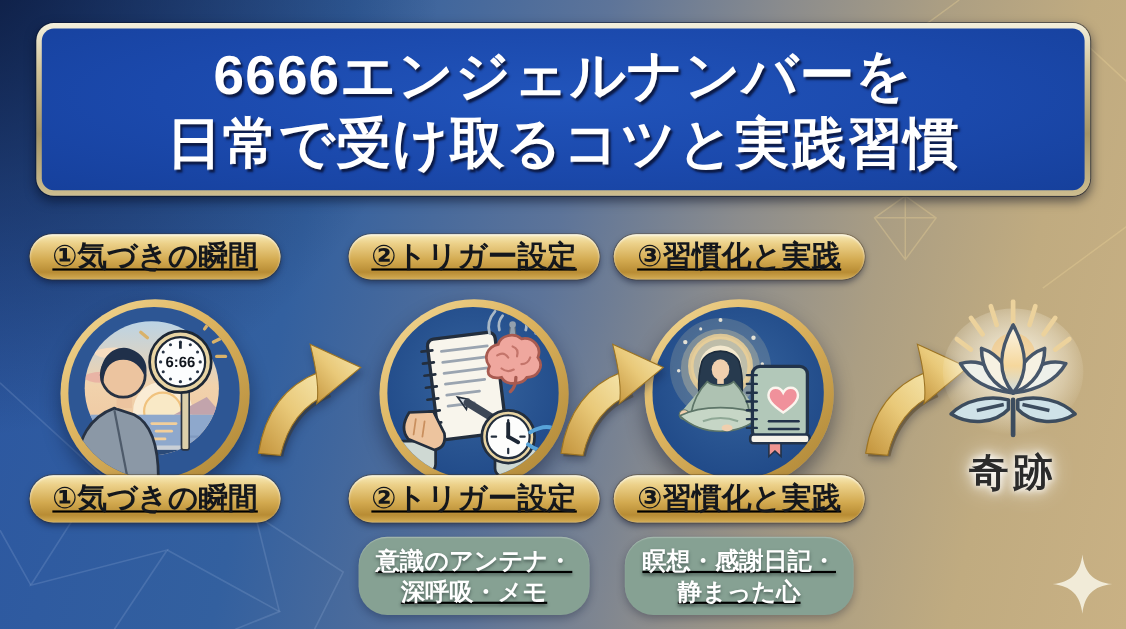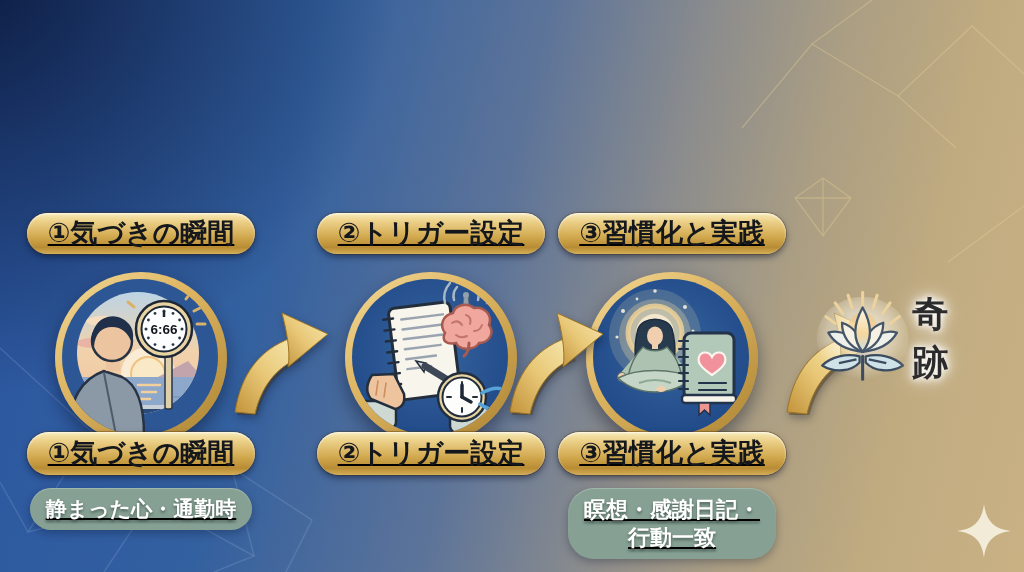--- a/index.html
+++ b/index.html
@@ -42,21 +42,21 @@
     white-space:pre-line;text-shadow:0 2px 3px rgba(18,30,30,.5);
     box-shadow:0 3px 8px rgba(8,14,40,.3), inset 0 1px 1px rgba(255,255,255,.25);}
   .step-1 .desc{font-size:21px;}
 
   
   .flow-arrow{position:absolute;top:299px;width:106px;height:116px;z-index:2;
     filter:drop-shadow(2px 4px 4px rgba(10,15,40,.35));}
   .arrow-1{left:226px;} .arrow-2{left:501px;} .arrow-3{left:778px;}
 
   
-  .result{position:absolute;left:813px;top:272px;width:156px;display:flex;flex-direction:row;
+  .result{position:absolute;left:843px;top:272px;width:156px;display:flex;flex-direction:column;
     align-items:center;z-index:2;}
   .result-label{margin-top:2px;font-size:36px;font-weight:bold;color:#2b2b2b;letter-spacing:4px;
     text-shadow:0 0 6px #fff,0 0 12px #fff,0 0 22px rgba(255,255,255,.85);}
 </style>
 </head>
 <body>
 
 <div class="stage">
 
   <svg class="bg-pattern" width="1024" height="572">
@@ -67,20 +67,26 @@
       <path d="M0,482 L28,532 M232,468 L312,520 L286,572"></path>
     </g>
     <g stroke="rgba(232,208,150,0.38)" stroke-width="1.3" fill="none">
       <path d="M742,128 L812,44 L898,96 L972,26 L1024,74"></path>
       <path d="M812,44 L872,0 M898,96 L956,148 M1024,206 L948,262"></path>
       <path d="M795,198 l28,-20 28,20 -28,38 Z M795,198 l56,0 M823,178 l0,58"></path>
     </g>
     <path d="M984,504 C986,521 994,529 1011,531 C994,533 986,541 984,558 C982,541 974,533 957,531 C974,529 982,521 984,504 Z" fill="#f1ebd8"></path>
   </svg>
 
+  <div class="banner">
+    <div class="banner-inner">
+      <div class="title-line">6666エンジェルナンバーを</div>
+      <div class="title-line">日常で受け取るコツと実践習慣</div>
+    </div>
+  </div>
 
   <div class="step step-1">
     <div class="pill-gold label-pill">①気づきの瞬間</div>
     <div class="ring">
       <svg class="art" viewBox="0 0 156 156">
         <defs>
           <linearGradient id="sky1" x1="0" y1="0" x2="0" y2="1">
             <stop offset="0%" stop-color="#b9d4e8"></stop>
               <stop offset="48%" stop-color="#f1d2ac"></stop>
             <stop offset="100%" stop-color="#eec29b"></stop>
@@ -141,21 +147,20 @@
             <circle cx="-18" cy="0" r="1.5"></circle>
               <circle cx="-15.6" cy="-9" r="1.4"></circle>
               <circle cx="-9" cy="-15.6" r="1.4"></circle>
           </g>
           <line x1="0" y1="-12" x2="0" y2="-18" stroke="#1d2735" stroke-width="2.5"></line>
           <text x="0" y="5" text-anchor="middle" font-size="13.5" font-weight="bold" fill="#10151d" font-family="Liberation Sans, sans-serif">6:66</text>
         </g>
       </svg>
     </div>
     <div class="pill-gold caption-pill">①気づきの瞬間</div>
-    <div class="desc">静まった心・通勤時</div>
   </div>
 
   <div class="step step-2">
     <div class="pill-gold label-pill">②トリガー設定</div>
     <div class="ring">
       <svg class="art" viewBox="0 0 156 156">
         <defs>
           <radialGradient id="bg2" cx="50%" cy="45%" r="65%">
             <stop offset="0%" stop-color="#37659f"></stop>
               <stop offset="100%" stop-color="#1e4786"></stop>
@@ -233,20 +238,22 @@
               <line x1="0" y1="0" x2="9" y2="5"></line>
           </g>
           <g stroke="#57a3d9" stroke-width="3.5" fill="none" stroke-linecap="round">
             <path d="M20,-4 q16,-9 25,-1 q5,6 -3,9"></path>
               <path d="M18,7 q14,10 27,5 q6,-3 2,-8"></path>
           </g>
         </g>
       </svg>
     </div>
     <div class="pill-gold caption-pill">②トリガー設定</div>
+    <div class="desc">意識のアンテナ・
+深呼吸・メモ</div>
   </div>
 
   <div class="step step-3">
     <div class="pill-gold label-pill">③習慣化と実践</div>
     <div class="ring">
       <svg class="art" viewBox="0 0 156 156">
         <defs>
           <radialGradient id="bg3" cx="50%" cy="45%" r="65%">
             <stop offset="0%" stop-color="#36649e"></stop>
               <stop offset="100%" stop-color="#1d4685"></stop>
@@ -298,21 +305,21 @@
             <line x1="-10" y1="12" x2="17" y2="12"></line>
               <line x1="-10" y1="19" x2="17" y2="19"></line>
           </g>
           <rect x="-27" y="24" width="54" height="8" rx="3" fill="#f6f3ea" stroke="#22334a" stroke-width="2.4"></rect>
           <path d="M-10,32 L1,32 L1,44 L-4.5,39 L-10,44 Z" fill="#ef9591" stroke="#22334a" stroke-width="1.5"></path>
         </g>
       </svg>
     </div>
     <div class="pill-gold caption-pill">③習慣化と実践</div>
     <div class="desc">瞑想・感謝日記・
-行動一致</div>
+静まった心</div>
   </div>
 
   <svg class="flow-arrow arrow-1" viewBox="0 0 106 116">
     <defs>
         <linearGradient id="ga1" x1="0" y1="1" x2="1" y2="0">
       <stop offset="0%" stop-color="#c2923a"></stop>
           <stop offset="50%" stop-color="#e9c979"></stop>
           <stop offset="100%" stop-color="#f7e9b2"></stop>
     </linearGradient>
       </defs>

